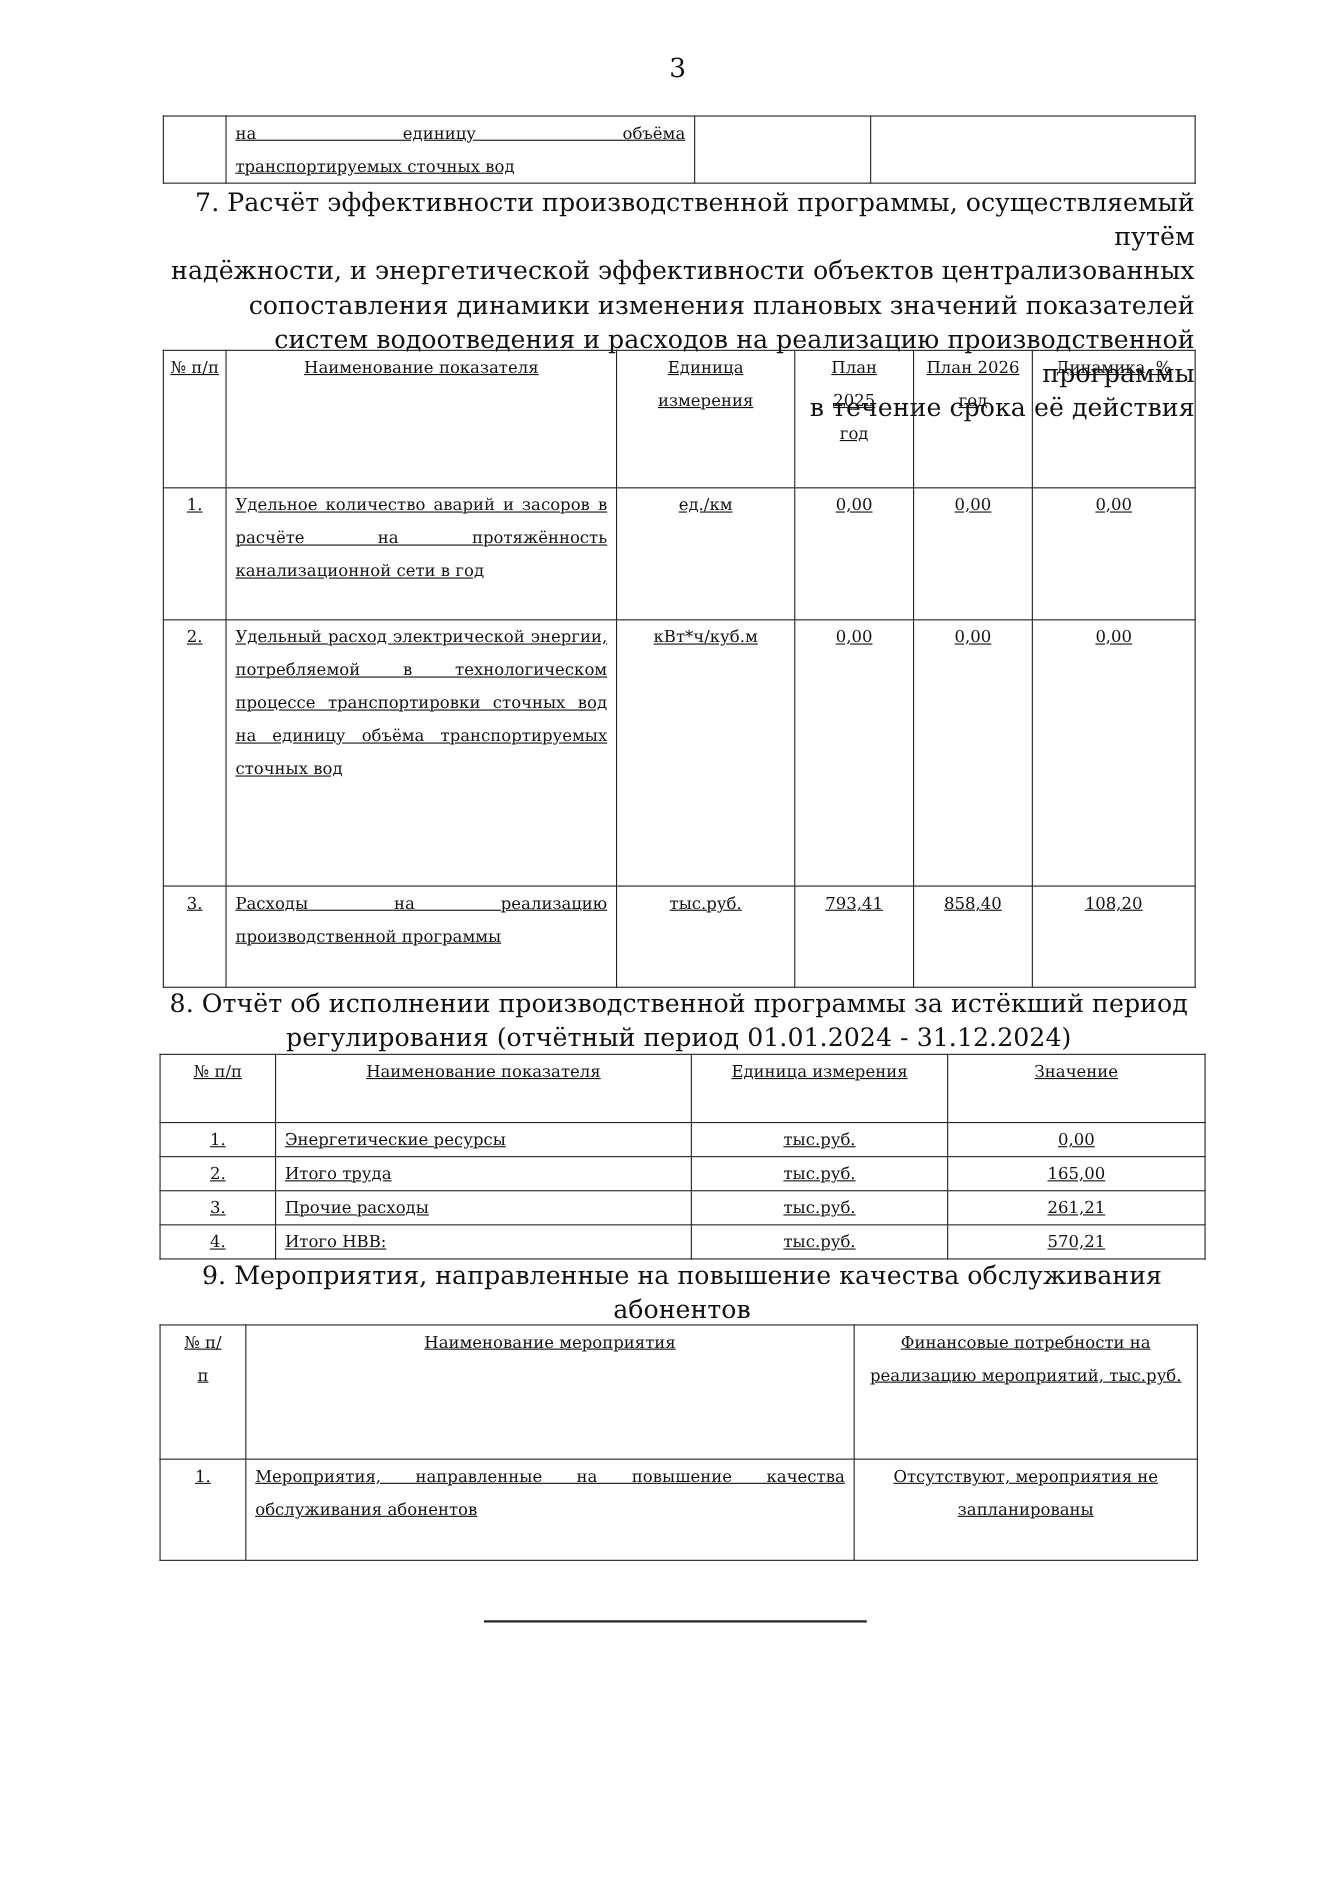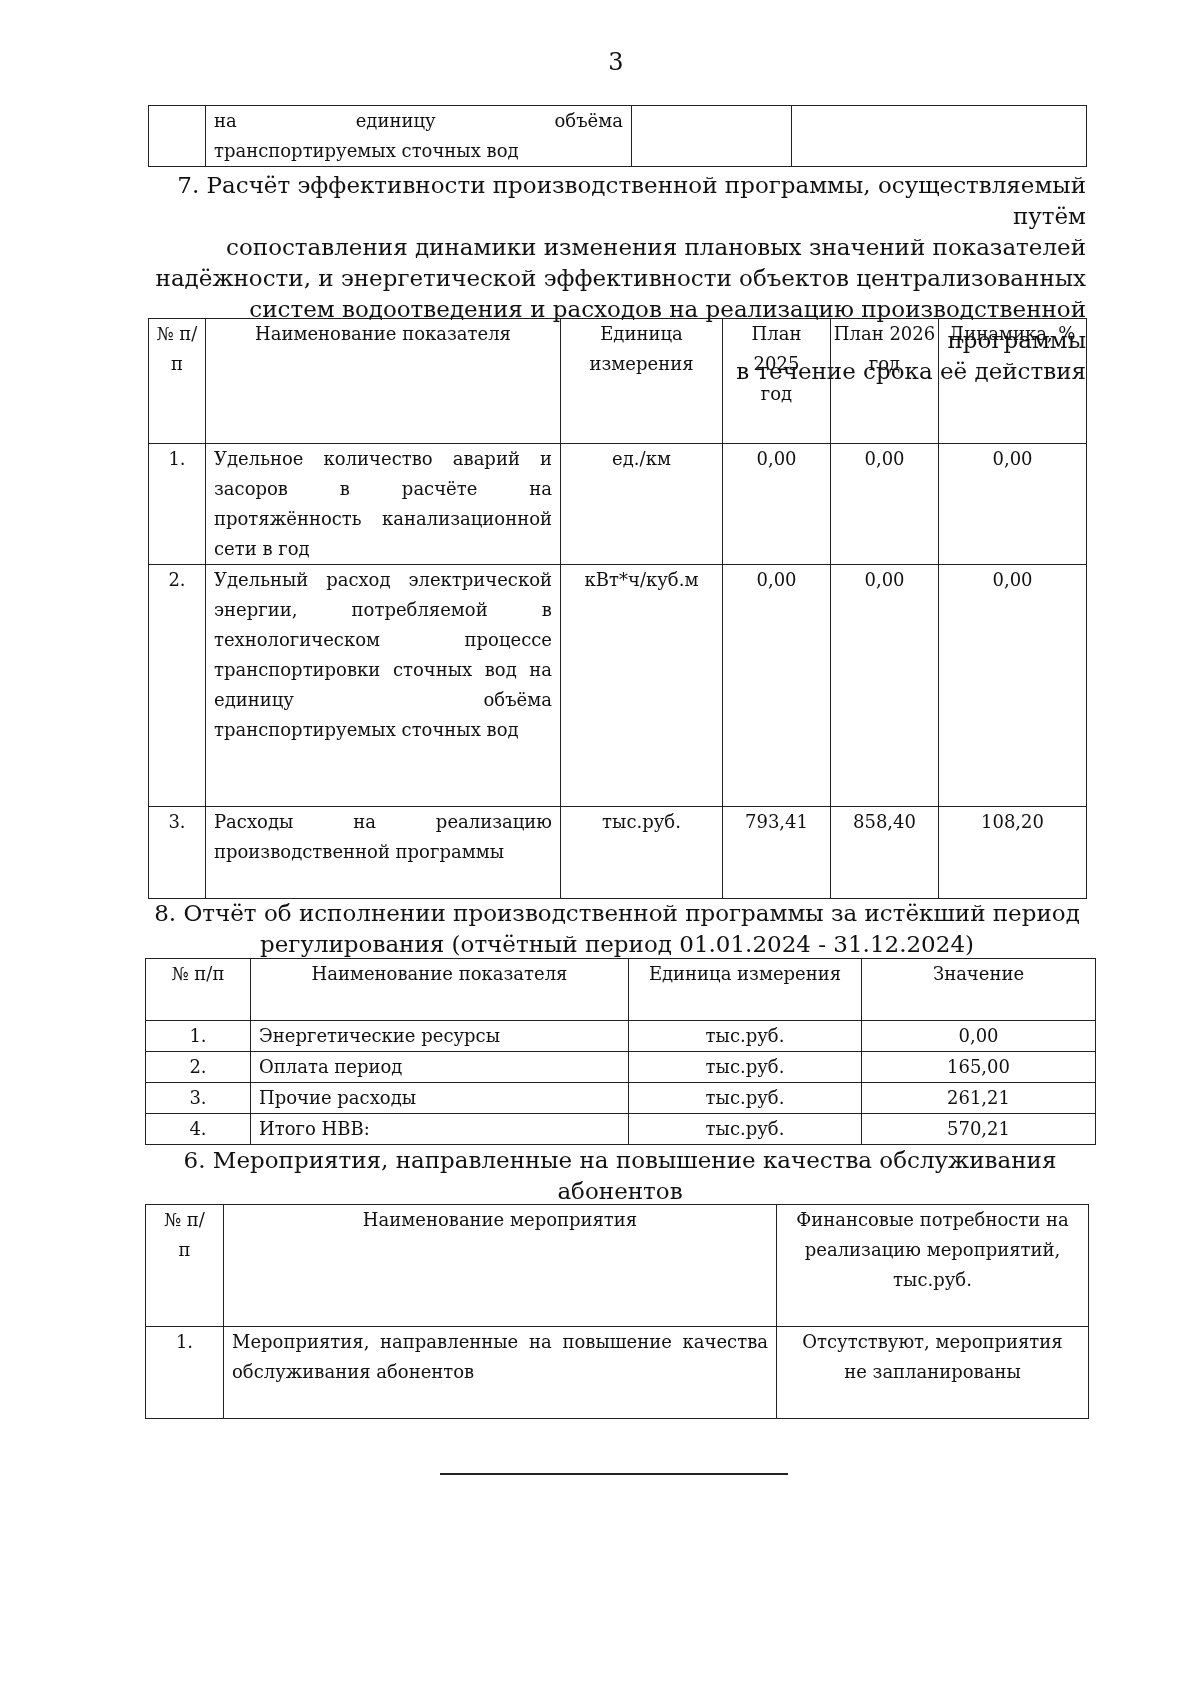--- a/index.html
+++ b/index.html
@@ -12,22 +12,23 @@
     color: #111;
   }
   .page-num {
     position: absolute; top: 48px; left: 0; width: 1232px;
     text-align: center; font-size: 24px;
   }
   table {
     position: absolute;
     border-collapse: collapse;
     table-layout: fixed;
-    font-size: 18px;
+    font-size: 15px;
     line-height: 30px;
+    text-decoration: underline;
   }
   td, th {
     border: 1.5px solid #222;
     vertical-align: top;
     padding: 0 8px;
     font-weight: normal;
   }
   .c { text-align: center; }
   .j { text-align: justify; text-align-last: left; }
   .heading {
@@ -61,22 +62,22 @@
       <div>транспортируемых сточных вод</div>
     </td>
     <td></td>
     <td></td>
   </tr>
 </tbody>
   </table>
 
 <div class="heading" style="left:148px; top:170px; width:938px;text-align:right;">
   <div>7. Расчёт эффективности производственной программы, осуществляемый путём</div>
+  <div>надёжности, и энергетической эффективности объектов централизованных</div>
   <div>сопоставления динамики изменения плановых значений показателей</div>
-  <div>надёжности, и энергетической эффективности объектов централизованных</div>
   <div>систем водоотведения и расходов на реализацию производственной программы</div>
   <div>в течение срока её действия</div>
 </div>
 
 <table style="left:148px; top:318px; width:938px;">
   <colgroup>
     <col style="width:57px">
       <col style="width:355px">
       <col style="width:162px">
       <col style="width:108px">
@@ -139,41 +140,41 @@
     <th class="c">Значение</th>
   </tr>
   <tr style="height:31px">
     <td class="c">1.</td>
     <td>Энергетические ресурсы</td>
     <td class="c">тыс.руб.</td>
     <td class="c">0,00</td>
   </tr>
   <tr style="height:31px">
     <td class="c">2.</td>
-    <td>Оплата период</td>
+    <td>Итого труда</td>
     <td class="c">тыс.руб.</td>
     <td class="c">165,00</td>
   </tr>
   <tr style="height:31px">
     <td class="c">3.</td>
     <td>Прочие расходы</td>
     <td class="c">тыс.руб.</td>
     <td class="c">261,21</td>
   </tr>
   <tr style="height:31px">
     <td class="c">4.</td>
     <td>Итого НВВ:</td>
     <td class="c">тыс.руб.</td>
     <td class="c">570,21</td>
   </tr>
 </tbody>
   </table>
 
 <div class="heading" style="left:145px; top:1145px; width:950px;">
-  <div>6. Мероприятия, направленные на повышение качества обслуживания</div>
+  <div>9. Мероприятия, направленные на повышение качества обслуживания</div>
   <div>абонентов</div>
 </div>
 
 <table style="left:145px; top:1204px; width:943px;">
   <colgroup>
     <col style="width:78px">
       <col style="width:553px">
       <col style="width:312px">
   </colgroup>
   <tbody>

